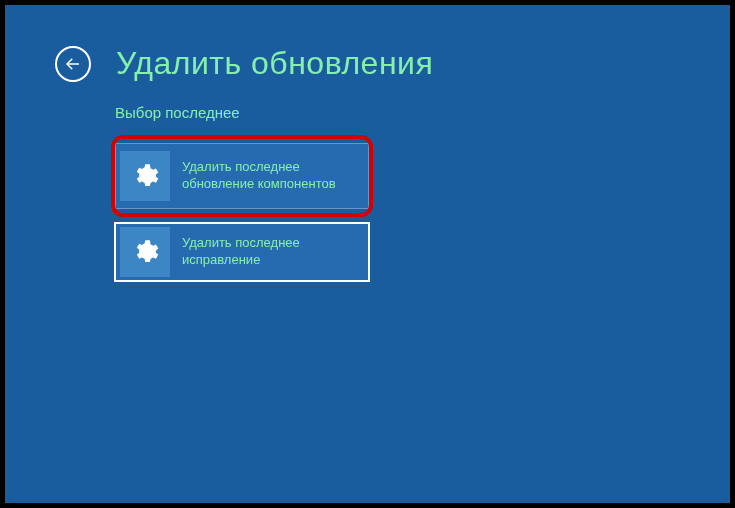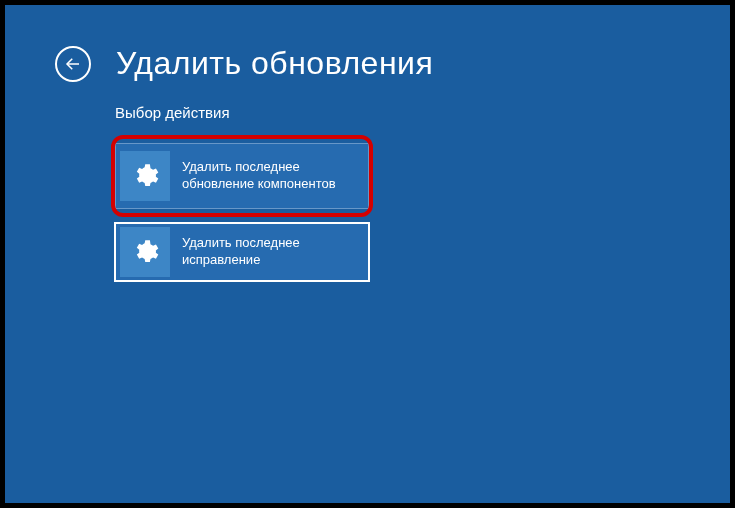--- a/index.html
+++ b/index.html
@@ -13,21 +13,21 @@
       background: #000;
       padding: 5px;
       font-family: "Segoe UI Light", "Segoe UI", Arial, sans-serif;
       overflow: hidden;
     }
     .screen {
       width: 100%;
       height: 100%;
       background: #1a5d9f;
       padding: 40px 50px;
-      color: #ffffff;
+      color: #86efac;
     }
     .header {
       display: flex;
       align-items: center;
       gap: 25px;
       margin-bottom: 22px;
     }
     .back-button {
       width: 36px;
       height: 36px;
@@ -125,21 +125,21 @@
     <div class="back-button">
       <svg viewBox="0 0 24 24" fill="none" stroke="#fff" stroke-width="2">
         <line x1="20" y1="12" x2="4" y2="12"></line>
         <polyline points="11 5 4 12 11 19"></polyline>
       </svg>
     </div>
     <h1 class="page-title">Удалить обновления</h1>
   </div>
 
   <div class="content">
-    <div class="subtitle">Выбор действия</div>
+    <div class="subtitle">Выбор последнее</div>
 
     <div class="tiles">
 
       <div class="tile-wrap second-wrap">
         <div class="tile">
           <div class="tile-icon">
             <svg viewBox="0 0 24 24" fill="#fff">
               <path d="M12 8a4 4 0 100 8 4 4 0 000-8zm9.4 4a7.6 7.6 0 00-.1-1.3l2.1-1.6-2-3.5-2.5 1a7.5 7.5 0 00-2.2-1.3L16.2 2h-4l-.5 2.6a7.5 7.5 0 00-2.2 1.3l-2.5-1-2 3.5 2.1 1.6a7.6 7.6 0 000 2.6L5 14.2l2 3.5 2.5-1a7.5 7.5 0 002.2 1.3l.5 2.6h4l.5-2.6a7.5 7.5 0 002.2-1.3l2.5 1 2-3.5-2.1-1.6c.1-.4.1-.9.1-1.3z"></path>
             </svg>
           </div>

